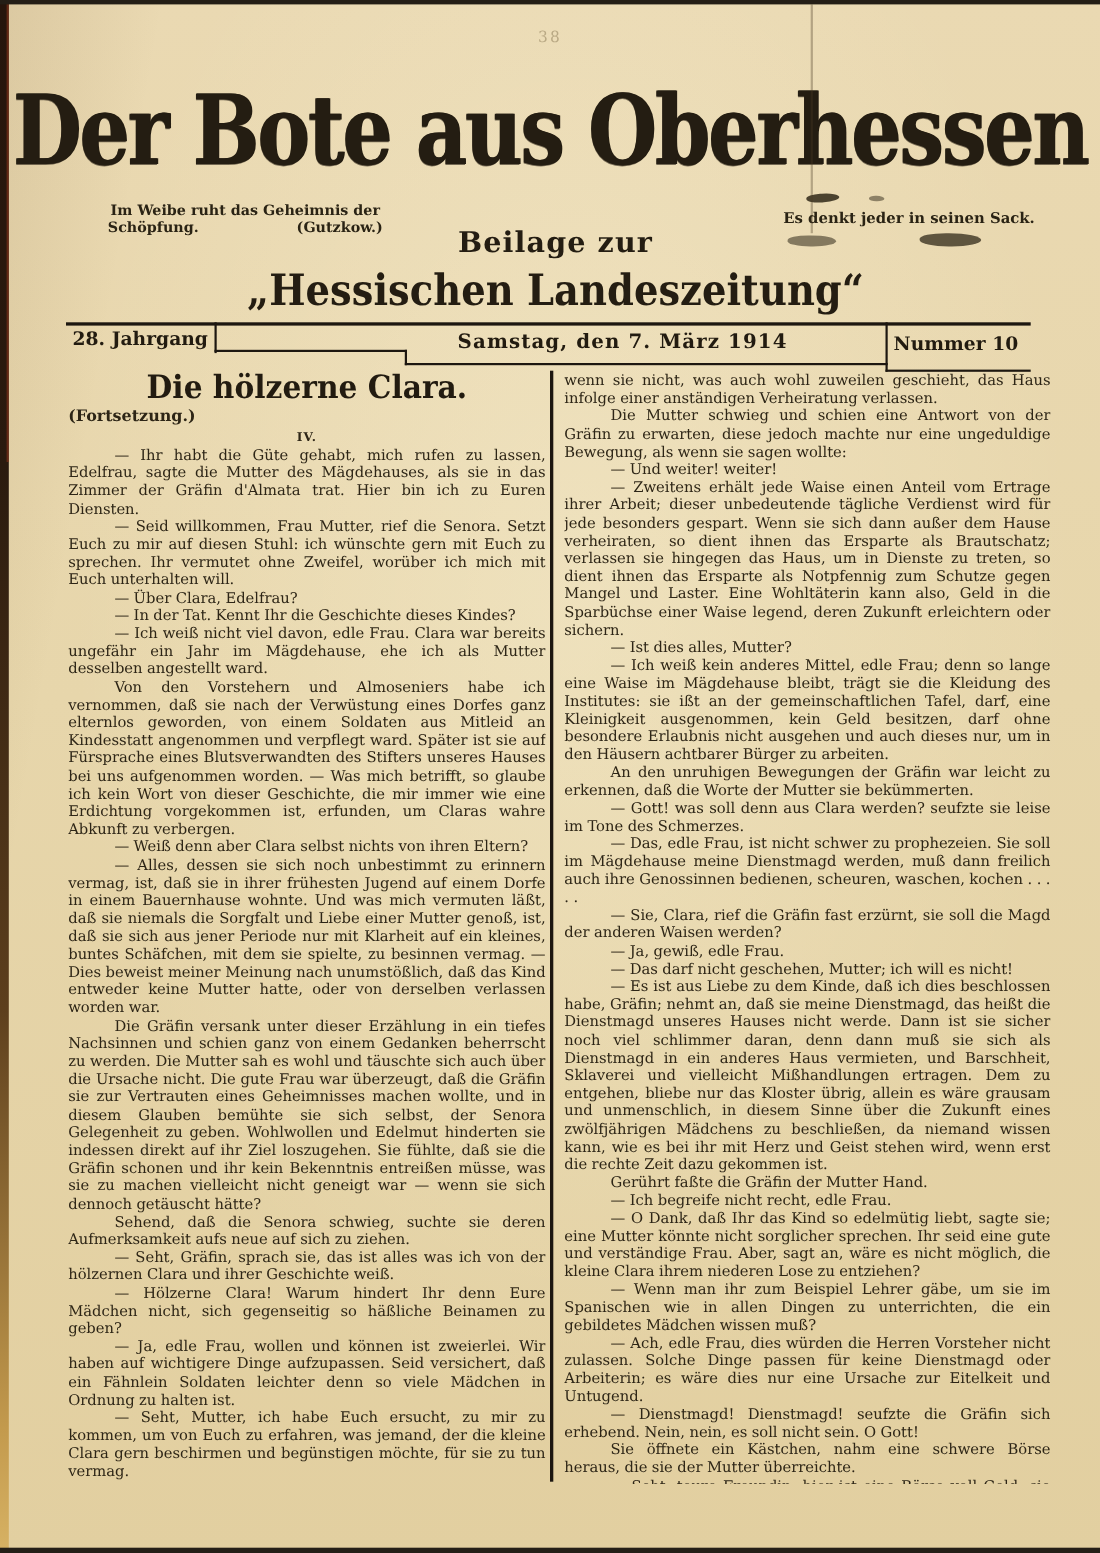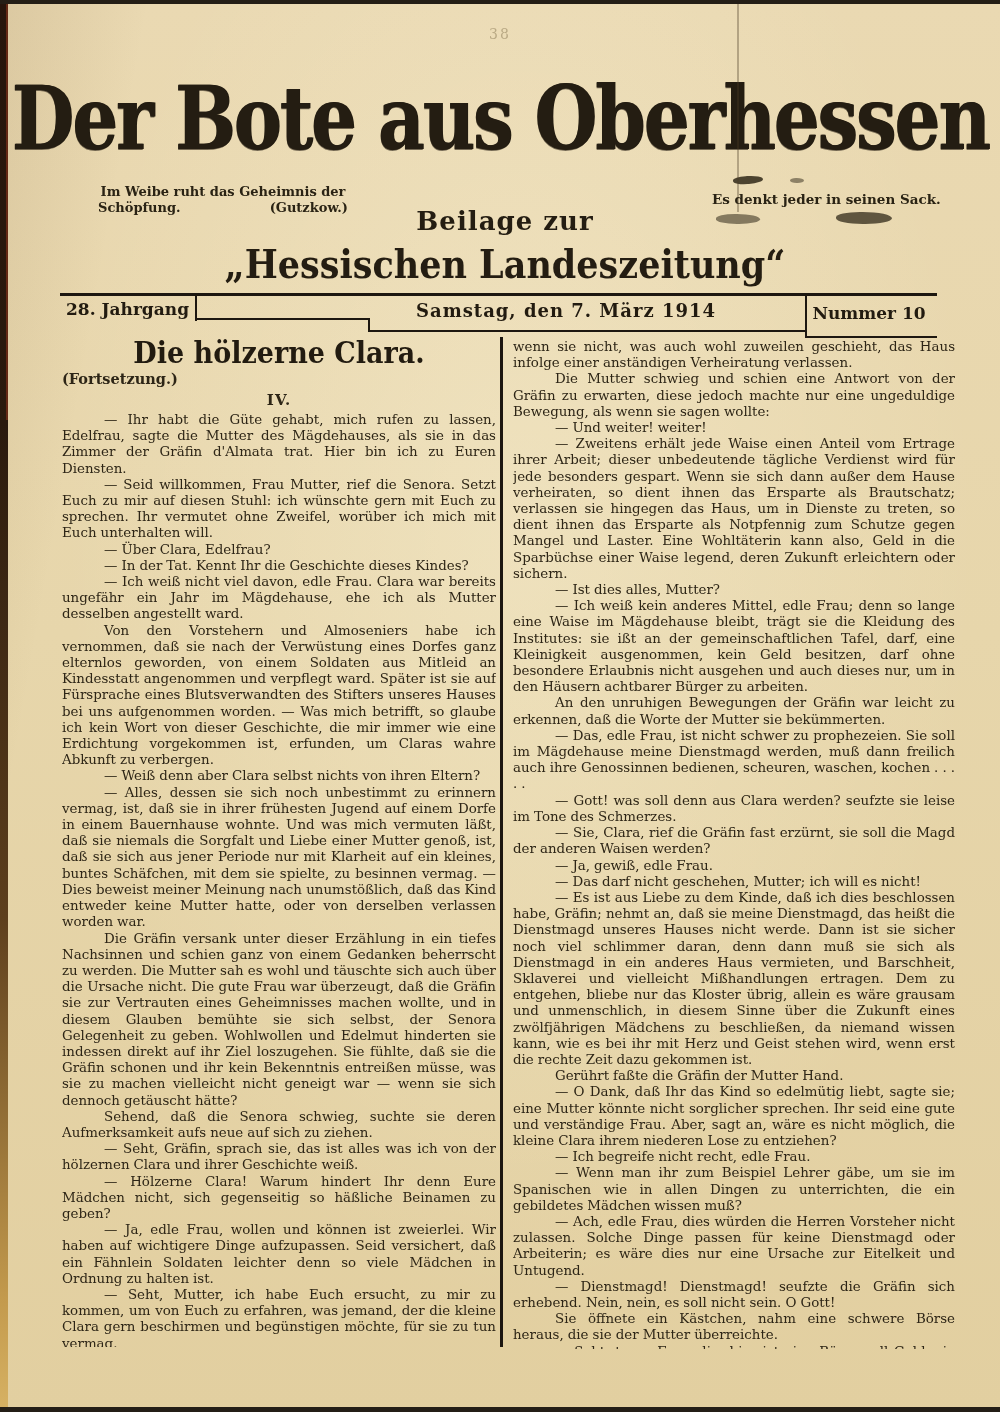--- a/index.html
+++ b/index.html
@@ -70,21 +70,21 @@
   .col-divider{position:absolute;left:500px;top:337px;width:3px;height:1010px;background:#1c1610;}
   .column{position:absolute;top:337px;height:1010px;overflow:hidden;color:#2d2516;}
   .column.left{left:62px;width:434px;}
   .column.right{left:513px;top:339px;width:442px;}
   .article-title{text-align:center;font-size:27px;font-weight:bold;color:#221b10;
     margin:0 0 2px 0;transform:scaleY(1.08);}
   .article-byline{text-align:center;font-size:12px;letter-spacing:2.5px;color:#3a3122;
     margin:2px 0 6px 0;}
   .article-byline span{border-bottom:1px solid #4a3f2a;padding-bottom:1px;}
   .article-cont{font-size:14.5px;font-weight:bold;margin:2px 0 4px 0;}
-  .article-chapter{text-align:center;font-size:15px;font-weight:bold;
+  .article-chapter{text-align:center;font-size:11px;font-weight:bold;
     font-family:"DejaVu Serif",serif;margin:2px 0 3px 0;letter-spacing:1px;}
   .col-body p.para{
     margin:0;text-align:justify;text-indent:42px;
     font-size:13.4px;line-height:16.2px;
     hyphens:auto;-webkit-hyphens:auto;word-spacing:-0.2px;
   }
   .column.right .col-body p.para:first-child{text-indent:0;}
 </style>
 </head>
 <body>
@@ -150,29 +150,29 @@
 
   <div class="column right">
     <div class="col-body">
         <p class="para">wenn sie nicht, was auch wohl zuweilen geschieht, das Haus infolge einer anständigen Verheiratung verlassen.</p>
         <p class="para">Die Mutter schwieg und schien eine Antwort von der Gräfin zu erwarten, diese jedoch machte nur eine ungeduldige Bewegung, als wenn sie sagen wollte:</p>
         <p class="para">— Und weiter! weiter!</p>
         <p class="para">— Zweitens erhält jede Waise einen Anteil vom Ertrage ihrer Arbeit; dieser unbedeutende tägliche Verdienst wird für jede besonders gespart. Wenn sie sich dann außer dem Hause verheiraten, so dient ihnen das Ersparte als Brautschatz; verlassen sie hingegen das Haus, um in Dienste zu treten, so dient ihnen das Ersparte als Notpfennig zum Schutze gegen Mangel und Laster. Eine Wohltäterin kann also, Geld in die Sparbüchse einer Waise legend, deren Zukunft erleichtern oder sichern.</p>
         <p class="para">— Ist dies alles, Mutter?</p>
         <p class="para">— Ich weiß kein anderes Mittel, edle Frau; denn so lange eine Waise im Mägdehause bleibt, trägt sie die Kleidung des Institutes: sie ißt an der gemeinschaftlichen Tafel, darf, eine Kleinigkeit ausgenommen, kein Geld besitzen, darf ohne besondere Erlaubnis nicht ausgehen und auch dieses nur, um in den Häusern achtbarer Bürger zu arbeiten.</p>
         <p class="para">An den unruhigen Bewegungen der Gräfin war leicht zu erkennen, daß die Worte der Mutter sie bekümmerten.</p>
+        <p class="para">— Gott! was soll denn aus Clara werden? seufzte sie leise im Tone des Schmerzes.</p>
         <p class="para">— Das, edle Frau, ist nicht schwer zu prophezeien. Sie soll im Mägdehause meine Dienstmagd werden, muß dann freilich auch ihre Genossinnen bedienen, scheuren, waschen, kochen . . . . .</p>
-        <p class="para">— Gott! was soll denn aus Clara werden? seufzte sie leise im Tone des Schmerzes.</p>
         <p class="para">— Sie, Clara, rief die Gräfin fast erzürnt, sie soll die Magd der anderen Waisen werden?</p>
         <p class="para">— Ja, gewiß, edle Frau.</p>
         <p class="para">— Das darf nicht geschehen, Mutter; ich will es nicht!</p>
         <p class="para">— Es ist aus Liebe zu dem Kinde, daß ich dies beschlossen habe, Gräfin; nehmt an, daß sie meine Dienstmagd, das heißt die Dienstmagd unseres Hauses nicht werde. Dann ist sie sicher noch viel schlimmer daran, denn dann muß sie sich als Dienstmagd in ein anderes Haus vermieten, und Barschheit, Sklaverei und vielleicht Mißhandlungen ertragen. Dem zu entgehen, bliebe nur das Kloster übrig, allein es wäre grausam und unmenschlich, in diesem Sinne über die Zukunft eines zwölfjährigen Mädchens zu beschließen, da niemand wissen kann, wie es bei ihr mit Herz und Geist stehen wird, wenn erst die rechte Zeit dazu gekommen ist.</p>
         <p class="para">Gerührt faßte die Gräfin der Mutter Hand.</p>
+        <p class="para">— Ich begreife nicht recht, edle Frau.</p>
         <p class="para">— O Dank, daß Ihr das Kind so edelmütig liebt, sagte sie; eine Mutter könnte nicht sorglicher sprechen. Ihr seid eine gute und verständige Frau. Aber, sagt an, wäre es nicht möglich, die kleine Clara ihrem niederen Lose zu entziehen?</p>
-        <p class="para">— Ich begreife nicht recht, edle Frau.</p>
         <p class="para">— Wenn man ihr zum Beispiel Lehrer gäbe, um sie im Spanischen wie in allen Dingen zu unterrichten, die ein gebildetes Mädchen wissen muß?</p>
         <p class="para">— Ach, edle Frau, dies würden die Herren Vorsteher nicht zulassen. Solche Dinge passen für keine Dienstmagd oder Arbeiterin; es wäre dies nur eine Ursache zur Eitelkeit und Untugend.</p>
         <p class="para">— Dienstmagd! Dienstmagd! seufzte die Gräfin sich erhebend. Nein, nein, es soll nicht sein. O Gott!</p>
         <p class="para">Sie öffnete ein Kästchen, nahm eine schwere Börse heraus, die sie der Mutter überreichte.</p>
         <p class="para">— Seht, teure Freundin, hier ist eine Börse voll Gold; sie enthält eine ansehnliche Summe. Tut dies alles in Claras Sparbüchse und verschönert damit ihr Leben; weigert ihr nichts, erfüllt ihre</p>
       </div>
   </div>
 
   <div class="bleed-line"></div>
   <div class="edge-left"></div>

